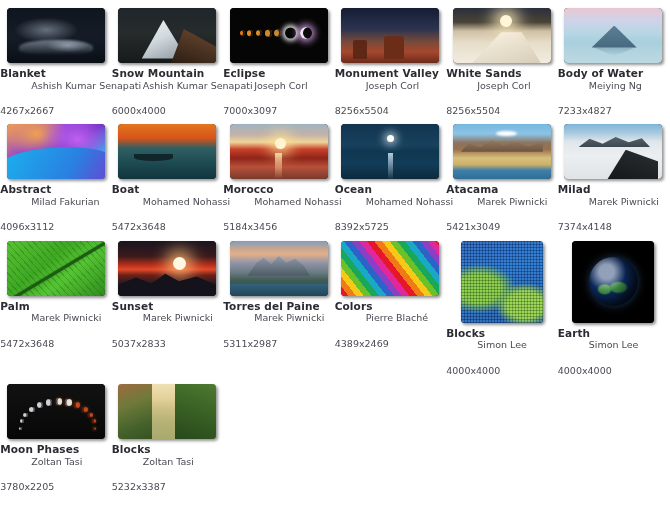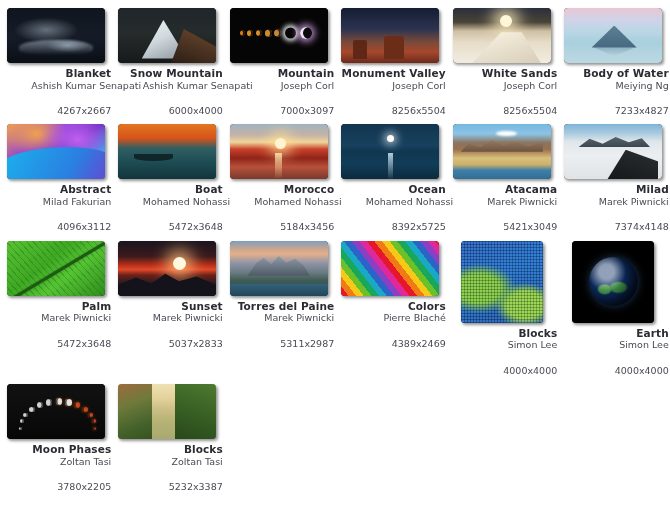--- a/index.html
+++ b/index.html
@@ -34,21 +34,21 @@
     position:relative;
     border-radius:4px;
     overflow:hidden;
     background:#111;
     box-shadow:1.5px 2px 3px rgba(0,0,0,0.42);
     flex:none;
   }
   .thumb.wide{width:98px;height:55px;}
   .thumb.square{width:82px;height:82px;}
   .caption{
-    text-align:right;
+    text-align:left;
     line-height:1.08;
     margin-top:5px;
     width:111px;
   }
   .title{
     font-size:10.5px;
     font-weight:bold;
     color:#2b2b33;
     display:block;
     letter-spacing:0.1px;
@@ -336,21 +336,21 @@
             <div class="ph" style="left: 18%; width: 5.5px; height: 5.5px; background: rgb(224, 138, 32); box-shadow: rgba(0, 0, 0, 0.85) -2px 0px 0px inset;"></div>
             <div class="ph" style="left: 27%; width: 6px; height: 6px; background: rgb(217, 143, 44); box-shadow: rgba(0, 0, 0, 0.85) -2px 0px 0px inset;"></div>
             <div class="ph" style="left: 36%; width: 6.5px; height: 6.5px; background: rgb(207, 138, 48); box-shadow: rgba(0, 0, 0, 0.85) -2px 0px 0px inset;"></div>
             <div class="ph" style="left: 45%; width: 7px; height: 7px; background: rgb(201, 132, 54); box-shadow: rgba(0, 0, 0, 0.85) -2px 0px 0px inset;"></div>
             <div class="ph" style="left: 56%; width: 11px; height: 11px; background: rgb(5, 5, 5); box-shadow: rgba(245, 245, 245, 0.95) 0px 0px 5px 2.5px;"></div>
             <div class="ph" style="left: 72%; width: 12px; height: 12px; background: rgb(9, 9, 9); box-shadow: rgba(215, 160, 235, 0.85) 0px 0px 7px 3px, rgba(250, 240, 255, 0.95) 3px 0px 0px inset;"></div>
           </div>
         </div>
       </div>
       <div class="caption">
-        <span class="title">Mountain</span>
+        <span class="title">Eclipse</span>
         <span class="author">Joseph Corl</span>
         <span class="dims">7000x3097</span>
       </div>
     </div>
     <div class="cell row-1">
       <div class="thumb-wrap">
         <div class="thumb wide">
           <div class="art art-monument"></div>
         </div>
       </div>

